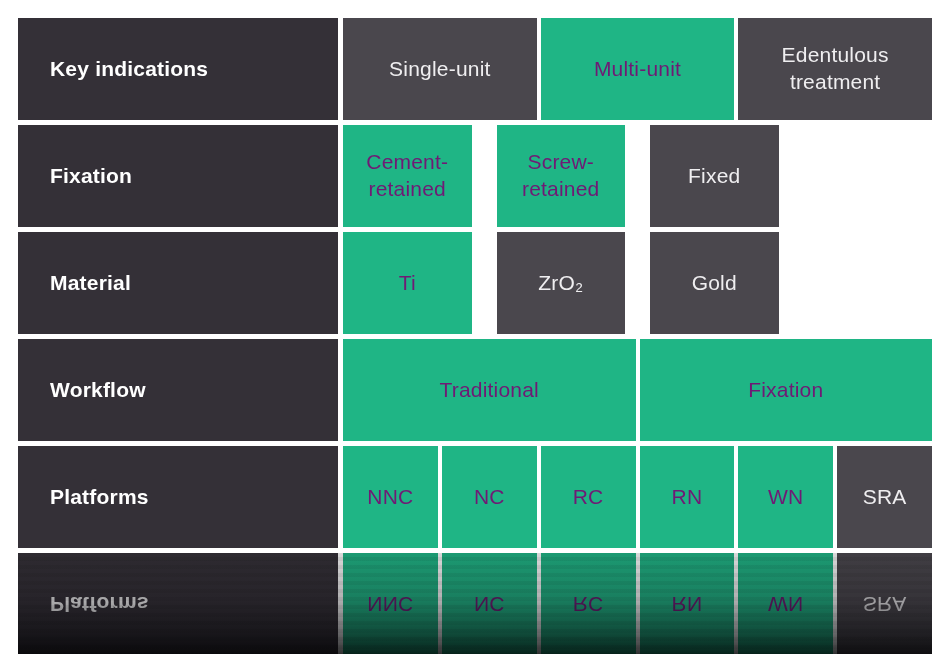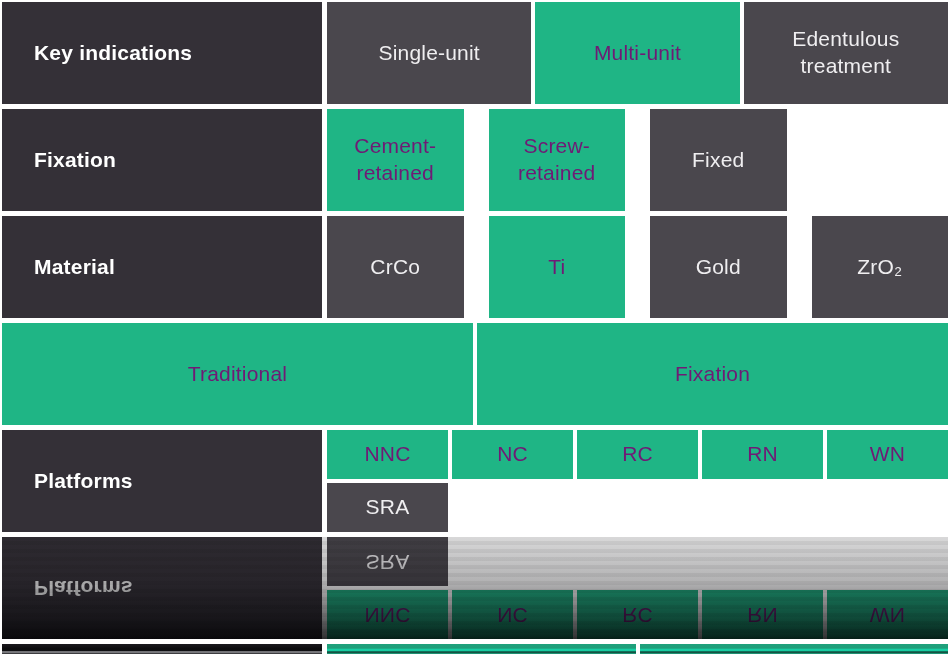--- a/index.html
+++ b/index.html
@@ -6,21 +6,21 @@
     margin: 0;
     padding: 0;
     background: #ffffff;
     font-family: "Liberation Sans", "DejaVu Sans", sans-serif;
   }
   .board {
     position: relative;
     width: 950px;
     height: 654px;
     box-sizing: border-box;
-    padding: 2px;
+    padding: 18px;
     background: #ffffff;
     display: flex;
     flex-direction: column;
     gap: 5px;
     overflow: hidden;
   }
   .row {
     display: flex;
     gap: 5px;
     height: 102px;
@@ -40,21 +40,21 @@
     padding-left: 32px;
   }
   .cells {
     flex: 1;
     display: grid;
     gap: 4px;
   }
   .cols-2 { grid-template-columns: repeat(2, 1fr); }
   .cols-3 { grid-template-columns: repeat(3, 1fr); }
   .cols-4 { grid-template-columns: repeat(4, 1fr); gap: 25px; }
-  .cols-6 { grid-template-columns: repeat(5, 1fr); }
+  .cols-6 { grid-template-columns: repeat(6, 1fr); }
   .cell {
     display: flex;
     align-items: center;
     justify-content: center;
     text-align: center;
     font-size: 21px;
     letter-spacing: 0.2px;
     line-height: 1.28;
     white-space: pre-line;
     color: #ffffff;
@@ -136,28 +136,28 @@
 retained</div>
       <div class="cell green">Screw-
 retained</div>
       <div class="cell dark">Fixed</div>
     </div>
   </section>
 
   <section class="row">
     <div class="label-cell">Material</div>
     <div class="cells cols-4">
-      <div class="cell dark">CrCo</div>
       <div class="cell green">Ti</div>
+      <div class="cell dark">ZrO₂</div>
       <div class="cell dark">Gold</div>
-      <div class="cell dark">ZrO₂</div>
     </div>
   </section>
 
   <section class="row">
+    <div class="label-cell">Workflow</div>
     <div class="cells cols-2">
       <div class="cell green">Traditional</div>
       <div class="cell green">Fixation</div>
     </div>
   </section>
 
   <section class="row">
     <div class="label-cell">Platforms</div>
     <div class="cells cols-6">
       <div class="cell green">NNC</div>

